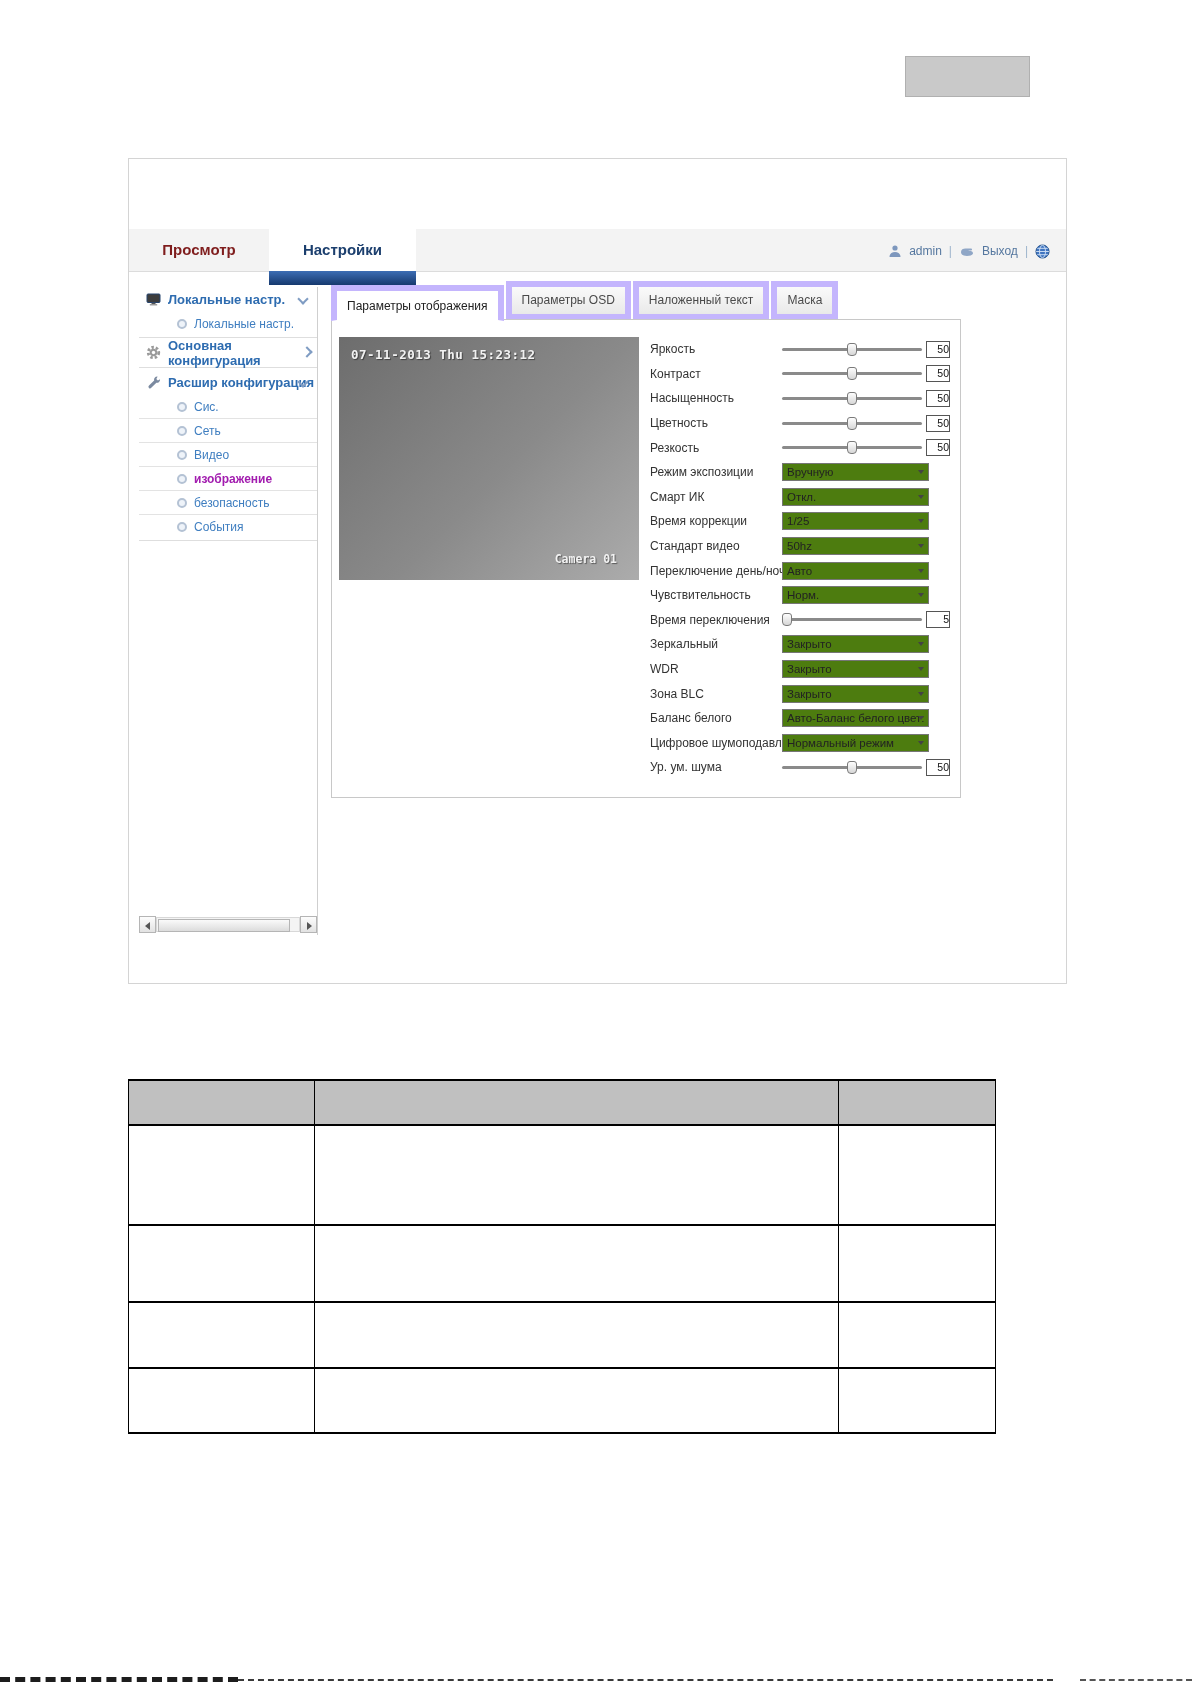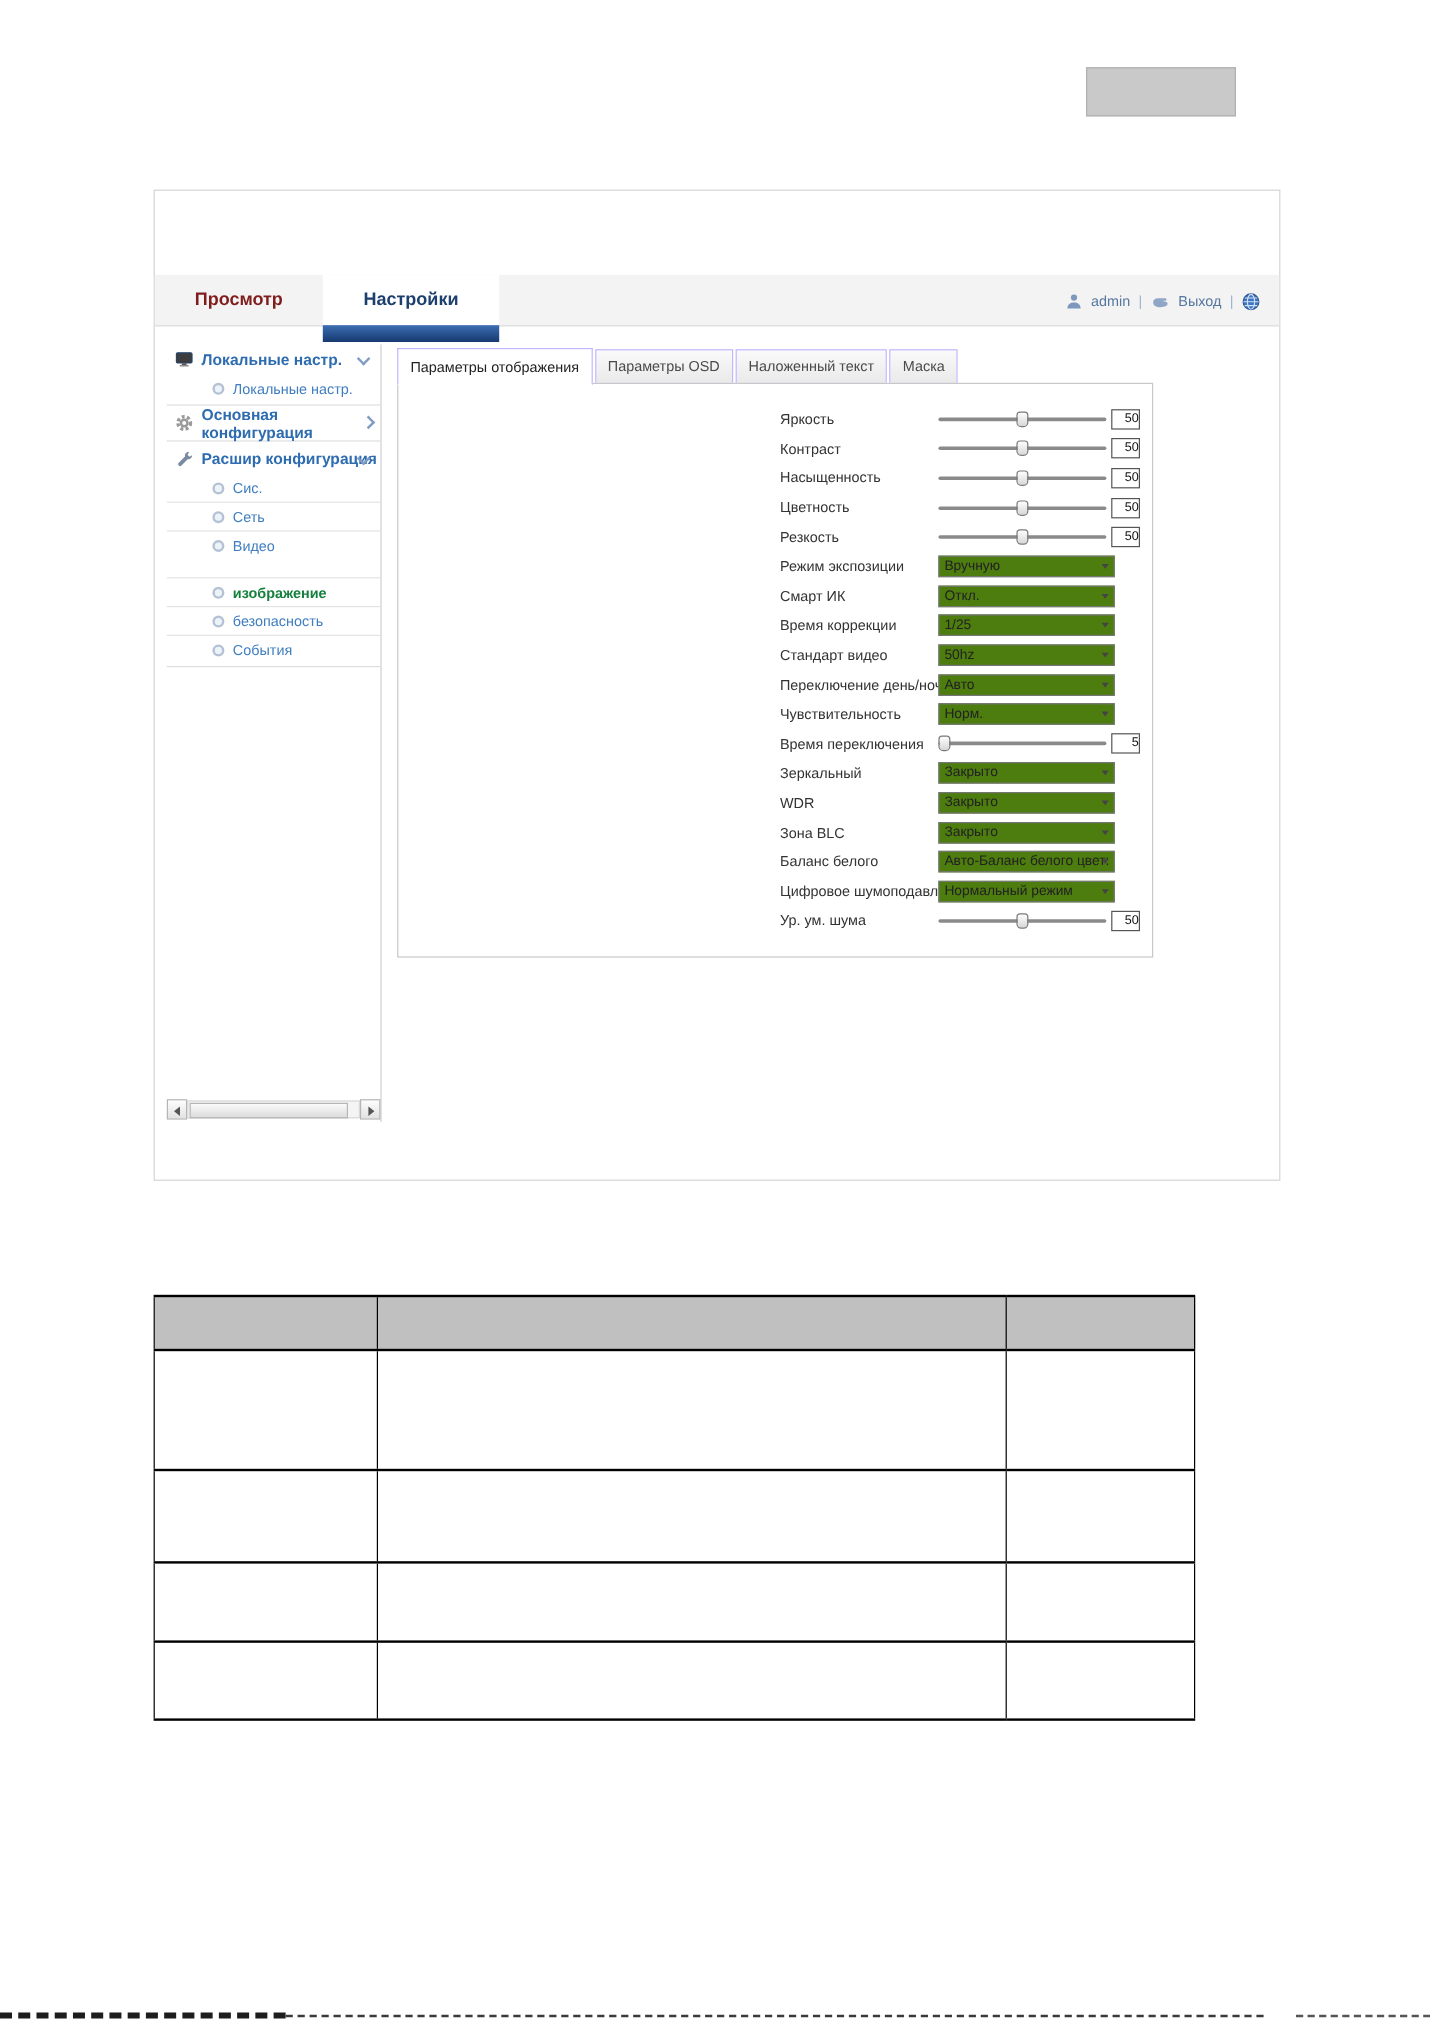--- a/index.html
+++ b/index.html
@@ -33,42 +33,42 @@
   .userarea .sep{color:#9db4cc;}
   .icn{display:inline-block;line-height:0;}
 
   
   .sidebar{position:absolute;left:10px;top:128px;width:178px;height:648px;border-right:1px solid #cfcfcf;}
   .sgrp{position:relative;height:25px;display:flex;align-items:center;gap:7px;padding-left:7px;
         color:#2e6cb0;font-weight:bold;font-size:13px;cursor:pointer;}
   .ssub{position:relative;height:23px;display:flex;align-items:center;gap:7px;padding-left:38px;
         color:#3f7ec0;font-size:12px;border-top:1px solid #e3e3e3;cursor:pointer;}
   .ssub.first{border-top:none;}
-  .ssub.active{color:#15803d;font-weight:bold;margin-top:15px;}
+  .ssub.active{color:#a21caf;font-weight:bold;}
   .bullet{width:6px;height:6px;border:2px solid #b4c2d4;border-radius:50%;background:#eef3f9;flex:none;}
   .chev{width:6px;height:6px;border-right:2px solid #7f9cc3;border-bottom:2px solid #7f9cc3;
         display:inline-block;transform:rotate(45deg);position:absolute;right:10px;top:8px;}
   .chev.right{transform:rotate(-45deg);right:6px;}
   .sline{border-top:1px solid #dedede;margin:2px 0;}
 
   
   .hscroll{position:absolute;left:10px;top:757px;width:178px;height:17px;}
   .hs-btn{position:absolute;top:0;width:17px;height:17px;background:linear-gradient(#fdfdfd,#e2e2e2);
           border:1px solid #b5b5b5;box-sizing:border-box;cursor:pointer;}
   .hs-btn .tri{position:absolute;top:5px;width:0;height:0;border-top:4px solid transparent;border-bottom:4px solid transparent;}
   .hs-left{left:0;} .hs-left .tri{left:5px;border-right:5px solid #555;}
   .hs-right{right:0;} .hs-right .tri{left:6px;border-left:5px solid #555;}
   .hs-track{position:absolute;left:17px;right:17px;top:1px;height:15px;background:#f4f4f4;border:1px solid #d8d8d8;box-sizing:border-box;}
   .hs-thumb{position:absolute;left:1px;top:1px;width:130px;height:11px;background:linear-gradient(#fafafa,#dcdcdc);
           border:1px solid #b5b5b5;cursor:grab;}
 
   
   .ptabs{position:absolute;left:202px;top:131px;height:30px;display:flex;align-items:flex-end;gap:2px;}
   .ptab{height:27px;line-height:27px;padding:0 10px;background:linear-gradient(#fafafa,#e9e9e9);
-        border:1px solid #c4b5fd;font-size:12px;color:#4a4a4a;white-space:nowrap;cursor:pointer;}
+        border:6px solid #c4b5fd;font-size:12px;color:#4a4a4a;white-space:nowrap;cursor:pointer;}
   .ptab.active{height:29px;line-height:30px;background:#fff;border-bottom:1px solid #fff;color:#222;
         position:relative;z-index:2;margin-bottom:-1px;}
 
   .gbox{position:absolute;left:202px;top:160px;width:628px;height:477px;border:1px solid #c8c8c8;background:#fff;}
 
   .preview{position:absolute;left:7px;top:17px;width:300px;height:243px;
            background:linear-gradient(135deg,#6d6d6d 0%,#8a8a8a 55%,#acacac 100%);}
   .ts{position:absolute;left:12px;top:10px;color:#f2f2f2;font-family:"DejaVu Sans Mono",monospace;
       font-weight:bold;font-size:12.5px;letter-spacing:.5px;text-shadow:1px 1px 1px rgba(0,0,0,.45);}
   .camlbl{position:absolute;right:22px;bottom:14px;color:#f2f2f2;font-family:"DejaVu Sans Mono",monospace;
@@ -222,20 +222,24 @@
 
     <div class="ptabs">
       <div class="ptab active">Параметры отображения</div>
       <div class="ptab">Параметры OSD</div>
       <div class="ptab">Наложенный текст</div>
       <div class="ptab">Маска</div>
     </div>
 
     <div class="gbox">
 
+      <div class="preview">
+        <div class="ts">07-11-2013 Thu 15:23:12</div>
+        <div class="camlbl">Camera 01</div>
+      </div>
 
       <div class="controls">
 
         <div class="crow">
           <div class="clabel">Яркость</div>
           <div class="ctrl">
               <div class="slider">
                 <div class="track"></div>
                 <div class="knob c"></div>
               </div>

